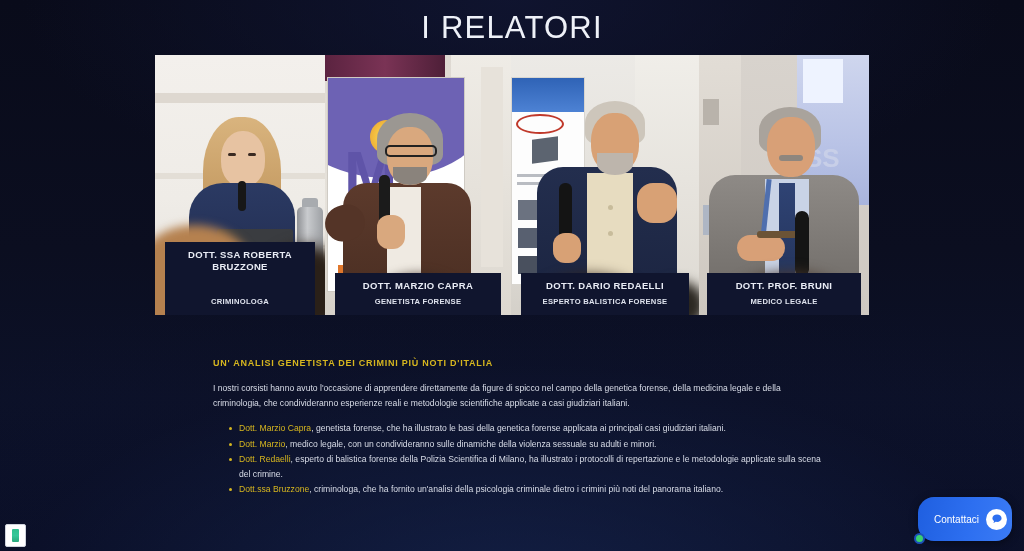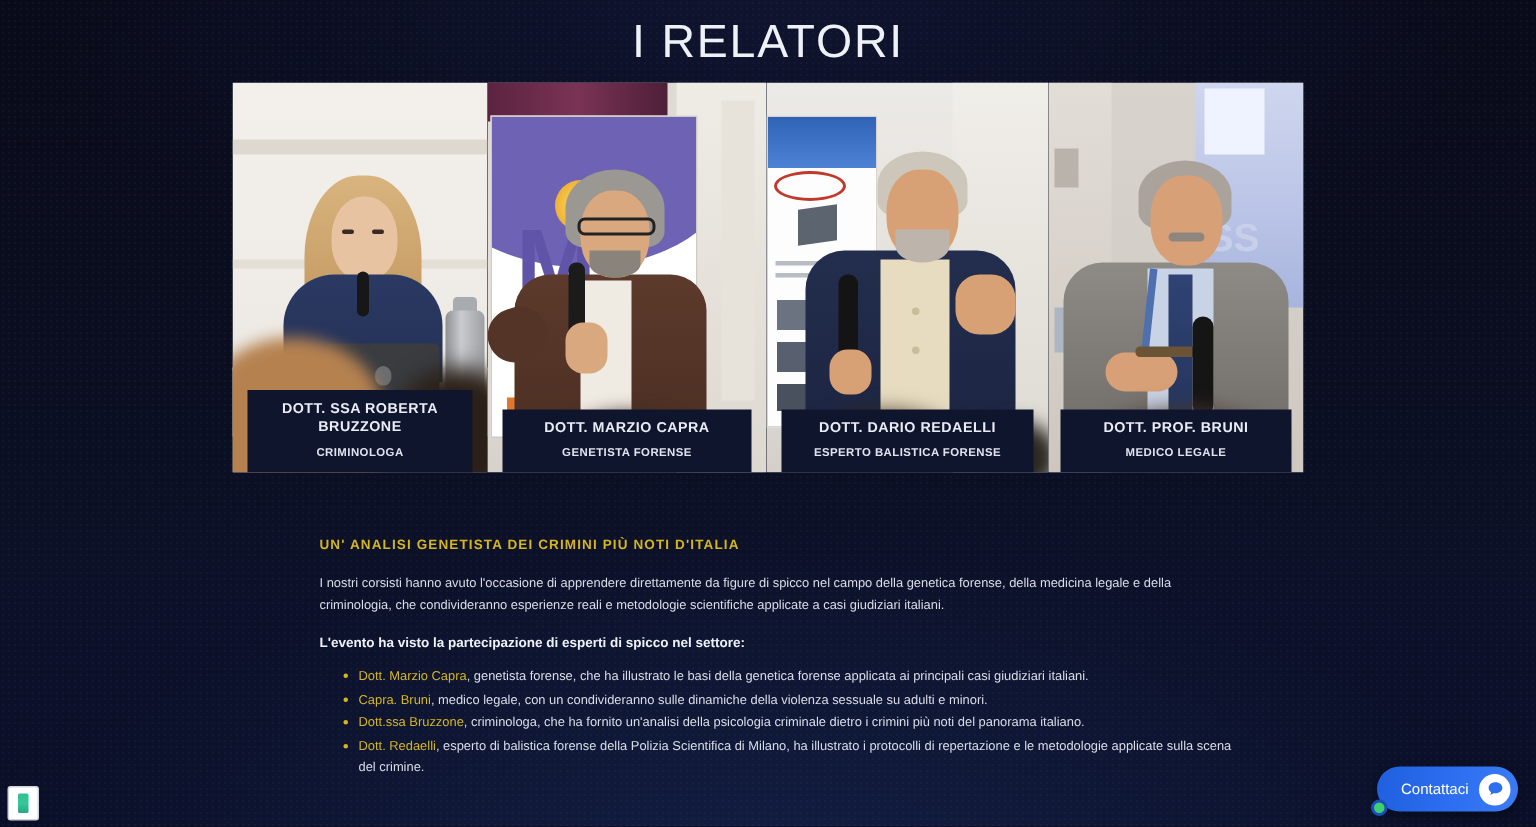--- a/index.html
+++ b/index.html
@@ -164,21 +164,21 @@
     letter-spacing: .35px;
     line-height: 12px;
   }
   .np-role {
     color: #dfe3ee;
     font-size: 7.6px;
     font-weight: 700;
     letter-spacing: .3px;
     margin-top: 5px;
   }
-  .np0 .np-role { margin-top: 6px; }
+  .np0 .np-role { margin-top: 24px; }
 
   
   .content {
     position: absolute;
     left: 213px; top: 358px;
     width: 610px;
     z-index: 4;
   }
   .eyebrow {
     color: #d6b61f;
@@ -222,21 +222,21 @@
     color: #d9dde8;
     font-size: 8.6px;
     line-height: 14.5px;
     margin-top: 4px;
   }
 
   
   .chat-widget {
     position: absolute;
     right: 12px; bottom: 10px;
-    height: 30px;
+    height: 44px;
     display: flex;
     align-items: center;
     gap: 7px;
     padding: 0 5px 0 16px;
     border-radius: 16px;
     background: linear-gradient(100deg, #1f5fe0 0%, #2d6ff0 55%, #3b7bf5 100%);
     box-shadow: 0 2px 8px rgba(0,0,0,.45);
     cursor: pointer;
     z-index: 9;
   }
@@ -406,26 +406,25 @@
         <div class="np-name">DOTT. PROF. BRUNI</div>
         <div class="np-role">MEDICO LEGALE</div>
       </div>
     </div>
 
   </div>
 
   <div class="content">
     <div class="eyebrow">UN' ANALISI GENETISTA DEI CRIMINI PIÙ NOTI D'ITALIA</div>
     <p class="para">I nostri corsisti hanno avuto l'occasione di apprendere direttamente da figure di spicco nel campo della genetica forense, della medicina legale e della criminologia, che condivideranno esperienze reali e metodologie scientifiche applicate a casi giudiziari italiani.</p>
-    <p class="lead">L'evento ha visto la partecipazione di esperti di spicco nel settore:</p>
     <ul class="speakers">
       <li><span class="hl">Dott. Marzio Capra</span><span>, genetista forense, che ha illustrato le basi della genetica forense applicata ai principali casi giudiziari italiani.</span></li>
-      <li><span class="hl">Capra. Bruni</span><span>, medico legale, con un condivideranno sulle dinamiche della violenza sessuale su adulti e minori.</span></li>
+      <li><span class="hl">Dott. Marzio</span><span>, medico legale, con un condivideranno sulle dinamiche della violenza sessuale su adulti e minori.</span></li>
+      <li><span class="hl">Dott. Redaelli</span><span>, esperto di balistica forense della Polizia Scientifica di Milano, ha illustrato i protocolli di repertazione e le metodologie applicate sulla scena del crimine.</span></li>
       <li><span class="hl">Dott.ssa Bruzzone</span><span>, criminologa, che ha fornito un'analisi della psicologia criminale dietro i crimini più noti del panorama italiano.</span></li>
-      <li><span class="hl">Dott. Redaelli</span><span>, esperto di balistica forense della Polizia Scientifica di Milano, ha illustrato i protocolli di repertazione e le metodologie applicate sulla scena del crimine.</span></li>
     </ul>
 
   </div>
 
   <div class="chat-wrap">
     <div class="chat-widget">
       <span class="chat-online-dot"></span>
       <span class="chat-label">Contattaci</span>
       <span class="chat-bubble">
         <svg viewBox="0 0 24 24" aria-hidden="true">

